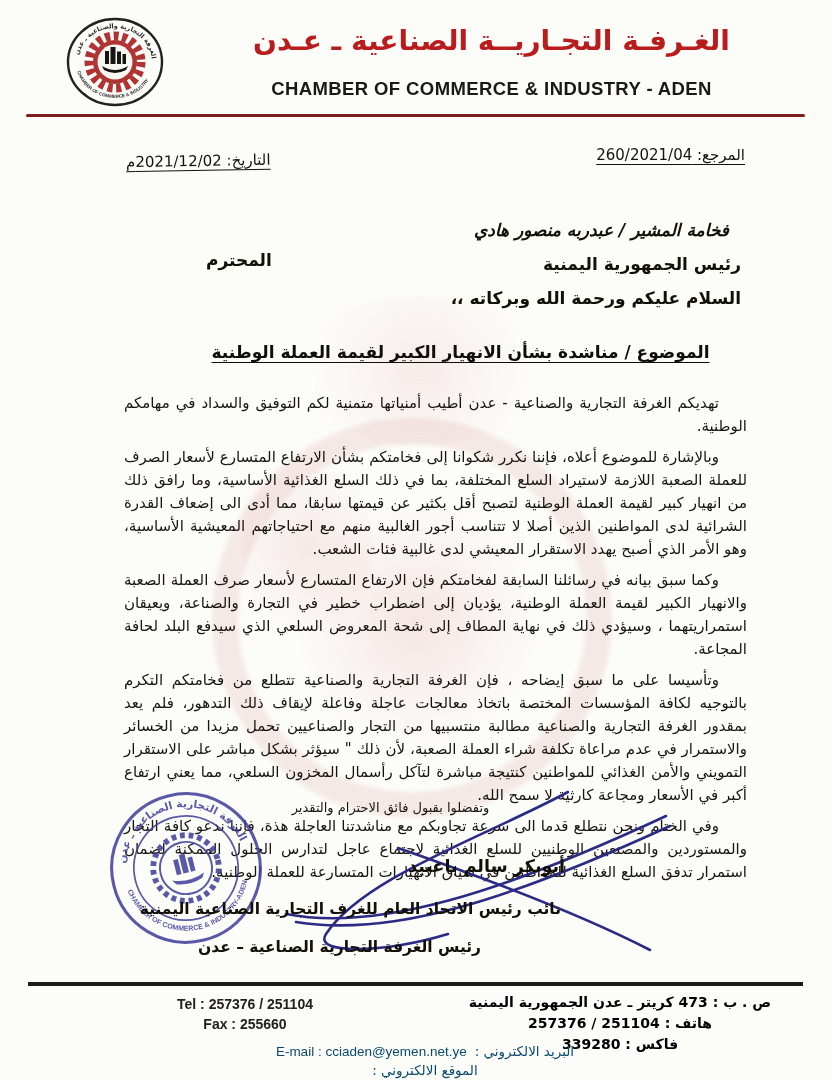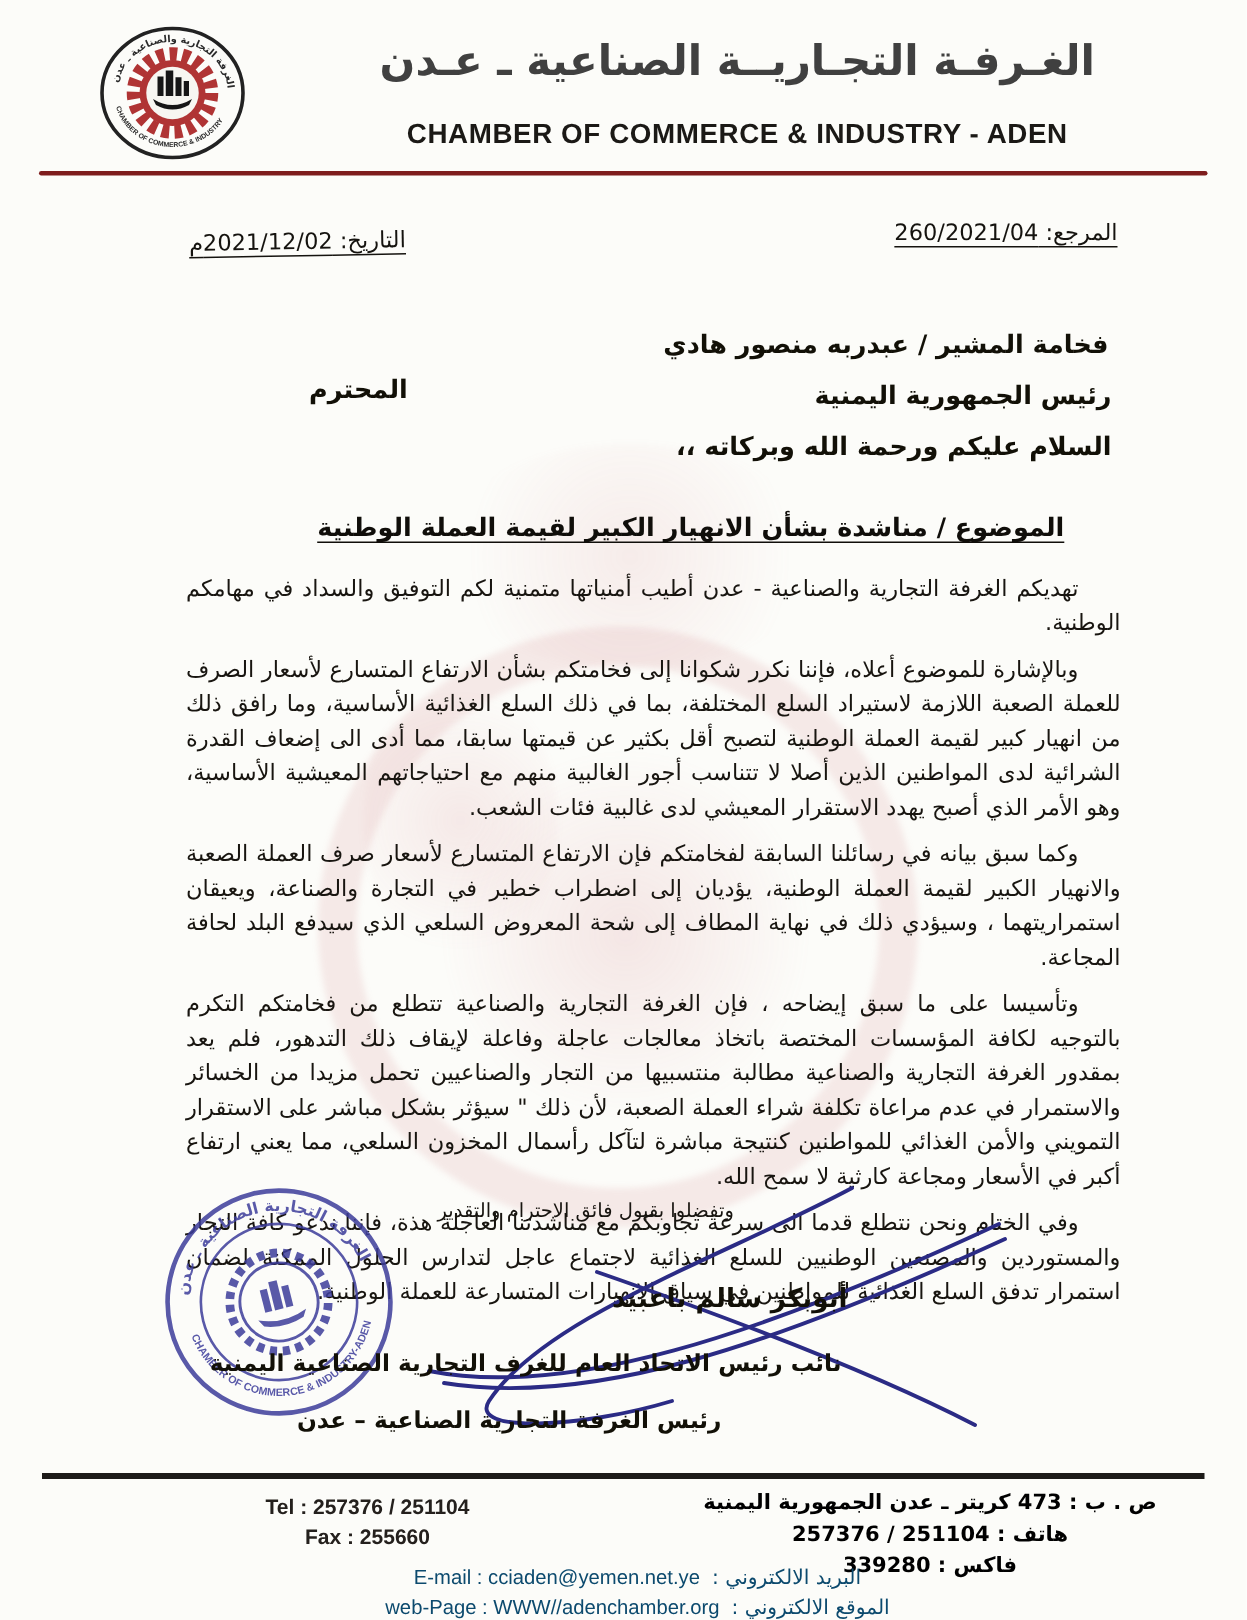--- a/index.html
+++ b/index.html
@@ -4,42 +4,42 @@
 <style>
   html,body{margin:0;padding:0;}
   .page{
     position:relative;width:831px;height:1080px;margin:0 auto;
     background:#fcfcf9;overflow:hidden;
     font-family:"DejaVu Sans",sans-serif;color:#171513;
   }
   
   .logo{position:absolute;left:60px;top:16px;width:110px;height:92px;}
   .titles{position:absolute;left:180px;right:28px;top:24px;text-align:center;}
-  .title-ar{font-size:28px;font-weight:700;direction:rtl;line-height:1.2;color:#404040;}
+  .title-ar{font-size:28px;font-weight:700;direction:rtl;line-height:1.2;color:#b91c1c;}
   .title-en{font-size:18.5px;font-weight:700;letter-spacing:.4px;margin-top:20px;
             font-family:"Liberation Sans",sans-serif;color:#1b1916;}
   .header-rule{position:absolute;top:114px;left:26px;right:26px;height:3px;
                background:#7e1d1d;border-radius:2px;}
   
   .ref,.date{position:absolute;font-size:15px;direction:rtl;
              text-decoration:underline;text-underline-offset:4px;color:#15130f;}
   .ref{top:146px;right:86px;}
   .date{top:152px;left:126px;transform:rotate(-1deg);}
   
   .addr{position:absolute;direction:rtl;font-weight:700;font-size:17px;color:#121007;}
-  .addr1{top:220px;right:92px;}
+  .addr1{top:220px;right:102px;font-style:italic;}
   .addr2{top:254px;right:90px;}
   .honorific{top:250px;left:206px;right:auto;}
   .salutation{top:288px;right:90px;}
   
   .subject{position:absolute;top:342px;left:150px;right:60px;text-align:center;
            direction:rtl;font-weight:700;font-size:17px;color:#100e0a;
            text-decoration:underline;text-underline-offset:4px;}
   
-  .body-text{position:absolute;top:381px;left:84px;right:84px;direction:rtl;
+  .body-text{position:absolute;top:392px;left:84px;right:84px;direction:rtl;
              font-size:15px;line-height:23px;text-align:justify;color:#181510;margin-left:40px;}
   .body-text p{margin:0 0 8px 0;text-indent:28px;}
   
   .closing{position:absolute;top:800px;left:140px;right:190px;text-align:center;
            direction:rtl;font-size:13px;color:#181510;}
   .sig-line{position:absolute;direction:rtl;font-weight:700;color:#121007;}
   .sig-name{top:856px;right:266px;font-size:17.5px;}
   .sig-title1{top:900px;right:270px;font-size:15.5px;}
   .sig-title2{top:938px;right:350px;font-size:15.5px;}
   .stamp{position:absolute;left:102px;top:786px;width:168px;height:164px;
@@ -180,18 +180,17 @@
     <div>ص . ب : 473 كريتر ـ عدن الجمهورية اليمنية</div>
     <div>هاتف : 251104 / 257376</div>
     <div>فاكس : 339280</div>
   </div>
   <div class="footer-contact">
     <div class="contact-row">
       <span class="en">E-mail :  cciaden@yemen.net.ye</span>
       <span class="ar">البريد الالكتروني :</span>
     </div>
     <div class="contact-row">
-      <span class="en">web-Page :  WWW//adenchamber.org</span>
       <span class="ar">الموقع الالكتروني :</span>
     </div>
   </div>
 
 </div>
 
 </body></html>

